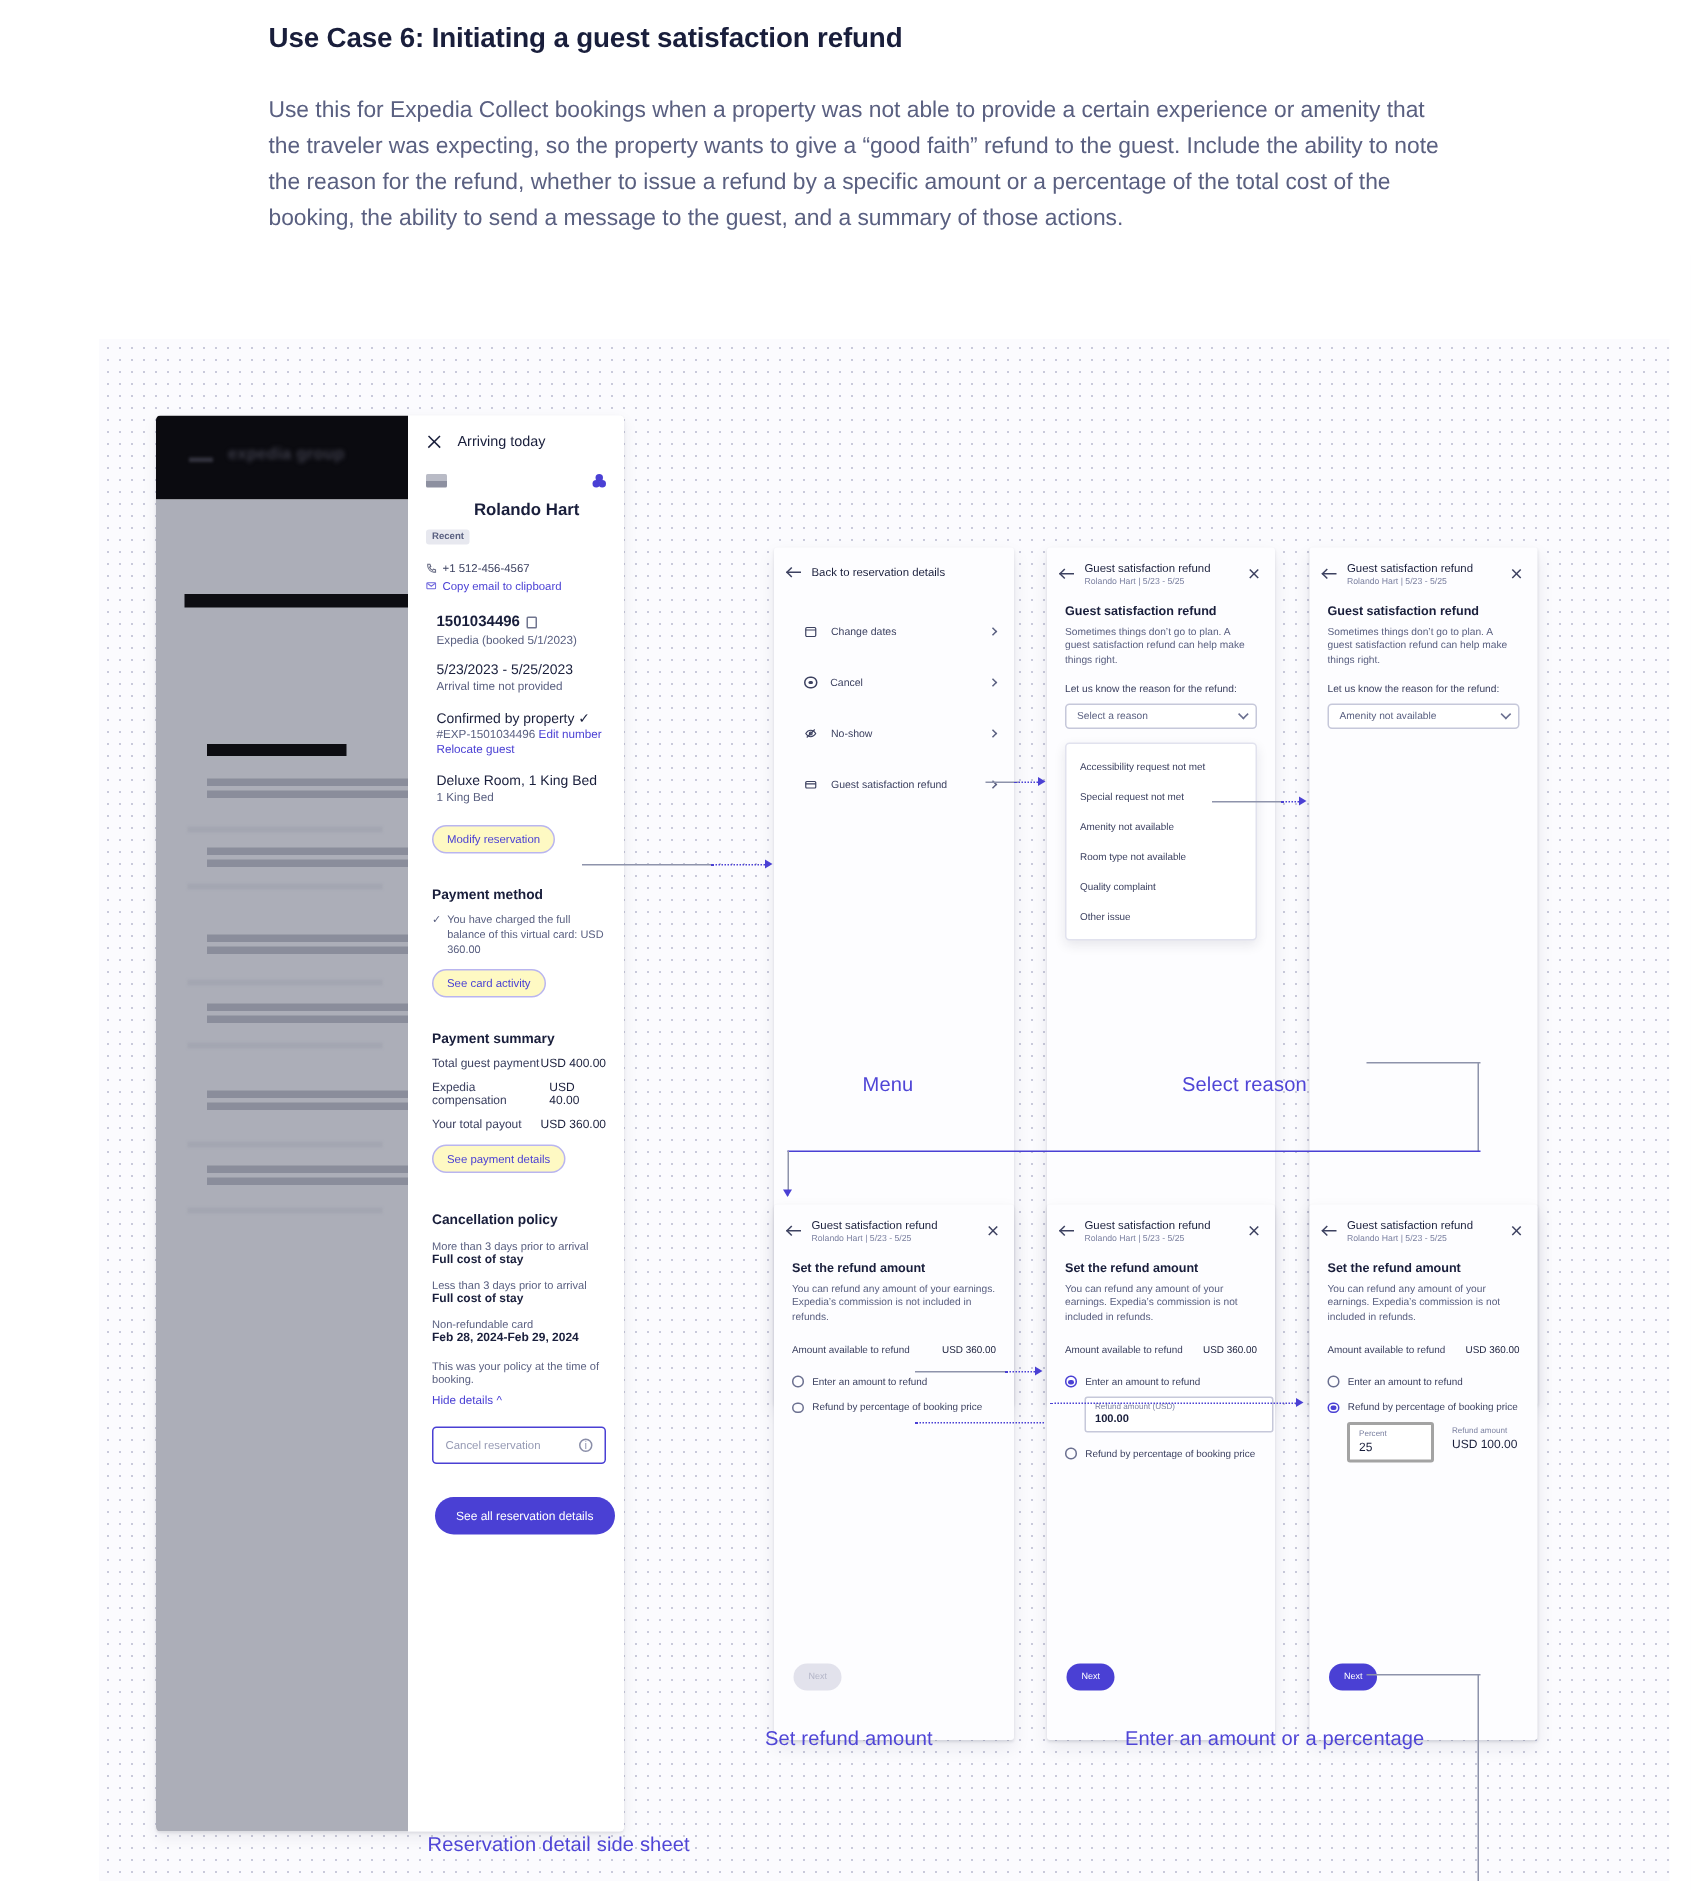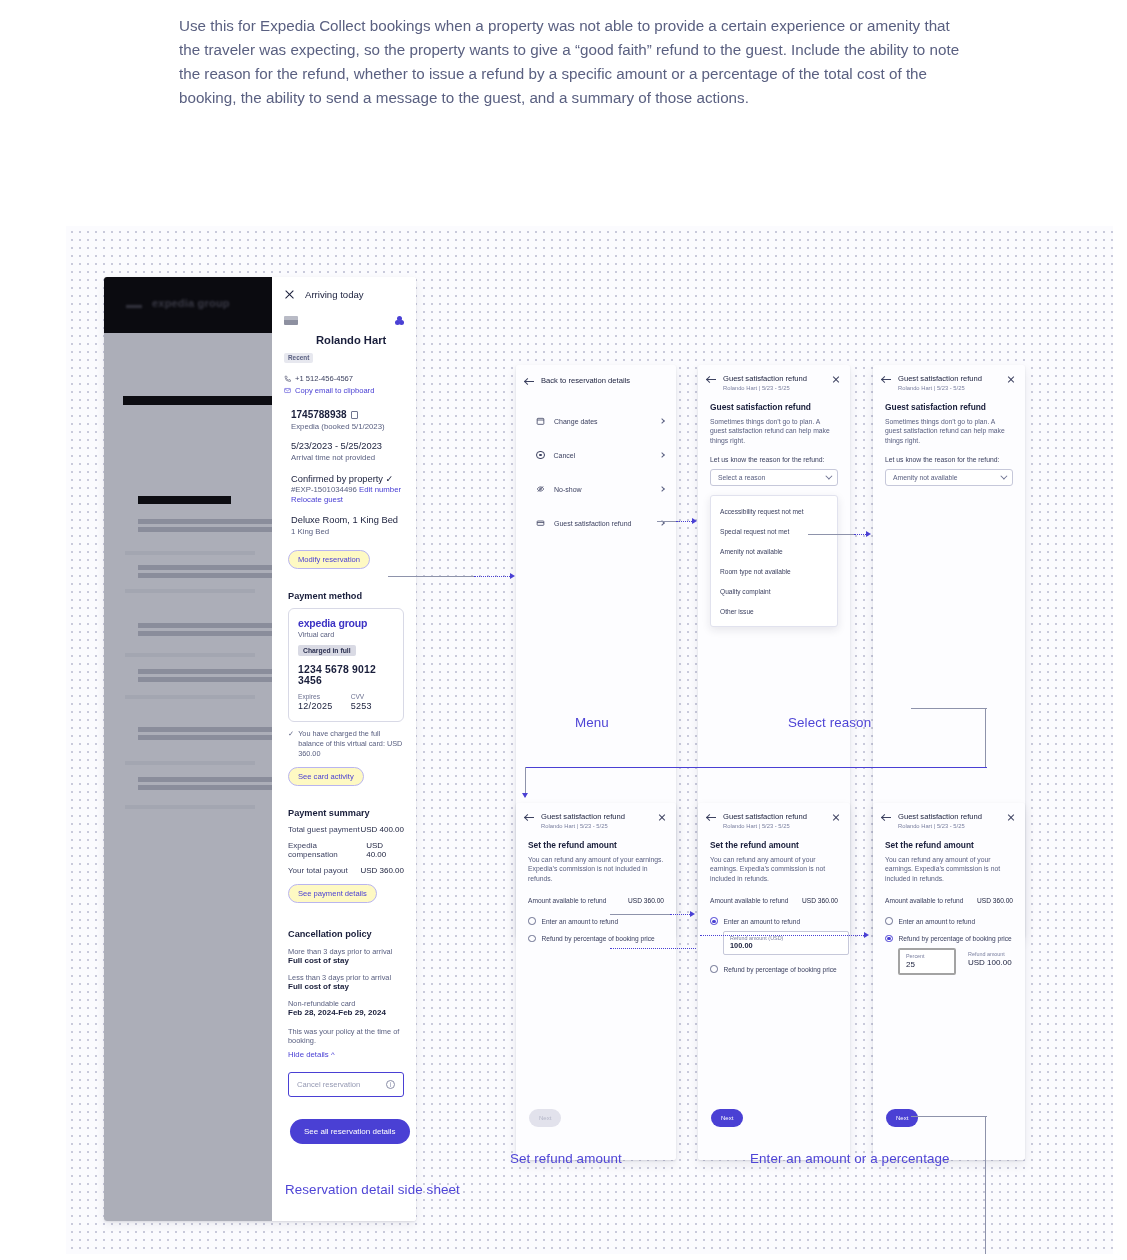--- a/index.html
+++ b/index.html
@@ -142,21 +142,21 @@
     font-size: 8px; padding: 8px 14px; cursor: pointer; margin: 22px 0 0 18px;
   }
 
   .cap {
     position: absolute; color: #4f45d6; font-size: 13.4px; font-weight: 400; letter-spacing: .1px;
   }
 
   
   .fp { position: absolute; background: #fdfdff; border-radius: 2px;
         box-shadow: 0 1px 2px rgba(25,30,59,.12), 0 5px 12px rgba(25,30,59,.08); }
-  .fp-head { display: flex; align-items: flex-start; padding: 9px 10px 0 9px; gap: 7px; }
+  .fp-head { display: flex; align-items: center; padding: 9px 10px 0 9px; gap: 7px; }
   .back-ico { width: 9px; height: 9px; position: relative; flex: 0 0 auto; margin-top: 1px; }
   .back-ico:before { content:""; position:absolute; left:0; top:4px; width:9px; height:1px; background:#3c4160; }
   .back-ico:after { content:""; position:absolute; left:0; top:2px; width:4px; height:4px; border-left:1px solid #3c4160; border-bottom:1px solid #3c4160; transform: rotate(45deg); }
   .fp-head-txt { flex: 1 1 auto; }
   .fp-head-t { font-size: 7.6px; color: #191e3b; font-weight: 400; }
   .fp-head-s { font-size: 5.8px; color: #7b80a0; margin-top: 1.5px; }
   .x-ico { width: 8px; height: 8px; position: relative; flex: 0 0 auto; margin-top: 1px; cursor: pointer; }
   .x-ico:before, .x-ico:after { content:""; position:absolute; left:0; top:3.5px; width:8px; height:1px; background:#3c4160; }
   .x-ico:before { transform: rotate(45deg); }
   .x-ico:after { transform: rotate(-45deg); }
@@ -237,20 +237,21 @@
     position: absolute; width: 0; height: 0;
     border-top: 5px solid #4a40d4; border-left: 3.2px solid transparent; border-right: 3.2px solid transparent;
   }
 </style>
 </head>
 <body>
 
 <div class="page">
 
   <div class="intro">
+    <h1>Use Case 6: Initiating a guest satisfaction refund</h1>
     <p>Use this for Expedia Collect bookings when a property was not able to provide a certain experience or amenity that the traveler was expecting, so the property wants to give a “good faith” refund to the guest. Include the ability to note the reason for the refund, whether to issue a refund by a specific amount or a percentage of the total cost of the booking, the ability to send a message to the guest, and a summary of those actions.</p>
   </div>
 
   <div class="canvas">
 
     <div class="panel sheet" id="side-sheet">
 
       <div class="bg-app" style="height:944px;">
         <div class="bg-header">
           <div class="bg-dots"></div>
@@ -309,21 +310,21 @@
             <svg class="mini-ico" viewBox="0 0 12 12">
                 <rect x="1" y="2.5" width="10" height="7" rx="1" fill="none" stroke="#4a40d4" stroke-width="1.2"></rect>
                 <path d="M1.5 3.2L6 6.6l4.5-3.4" fill="none" stroke="#4a40d4" stroke-width="1.2"></path>
               </svg>
             <span>Copy email to clipboard</span>
           </div>
         </div>
 
         <div class="ss-sec">
           <div class="ss-resno">
-            <span>1745788938</span>
+            <span>1501034496</span>
             <span class="copy-ico"></span>
           </div>
           <div class="ss-sub">Expedia (booked 5/1/2023)</div>
 
           <div class="ss-dates">5/23/2023 - 5/25/2023</div>
           <div class="ss-note">Arrival time not provided</div>
 
           <div class="ss-conf">
             <span>Confirmed by property</span>
             <span>✓</span>
@@ -335,36 +336,20 @@
           <div class="ss-lnk">Relocate guest</div>
 
           <div class="ss-room">Deluxe Room, 1 King Bed</div>
           <div class="ss-note">1 King Bed</div>
         </div>
 
         <div class="pill wrap">Modify reservation</div>
 
         <div class="ss-h">Payment method</div>
 
-        <div class="card">
-          <div class="card-logo">expedia group</div>
-          <div class="card-sub">Virtual card</div>
-          <div class="card-chip">Charged in full</div>
-          <div class="card-num">1234 5678 9012 3456</div>
-          <div class="card-meta">
-            <div>
-              <div class="lbl">Expires</div>
-              <div class="val">12/2025</div>
-            </div>
-            <div>
-              <div class="lbl">CVV</div>
-              <div class="val">5253</div>
-            </div>
-          </div>
-        </div>
 
         <div class="ss-charged">
           <span>✓</span>
           <span>You have charged the full balance of this virtual card: USD 360.00</span>
         </div>
 
         <div class="pill wrap" style="margin-top:8px;">See card activity</div>
 
         <div class="ss-h">Payment summary</div>
         <div class="sum-row">
@@ -397,21 +382,21 @@
 
         <div class="cancel-input">
           <span>Cancel reservation</span>
           <span class="info-ico">i</span>
         </div>
 
         <button class="btn-primary">See all reservation details</button>
       </div>
     </div>
 
-    <div class="cap" style="left:219px; top:956px;">Reservation detail side sheet</div>
+    <div class="cap" style="left:219px; top:996px;">Reservation detail side sheet</div>
 
     <div class="fp" id="menu-panel" style="left:450px; top:139px; width:160px; height:572px;">
       <div class="fp-head" style="padding-top:11px;">
         <div class="back-ico"></div>
         <div class="fp-head-txt">
           <div class="fp-head-t">Back to reservation details</div>
         </div>
       </div>
       <div class="menu-list">
         <div class="menu-item">

